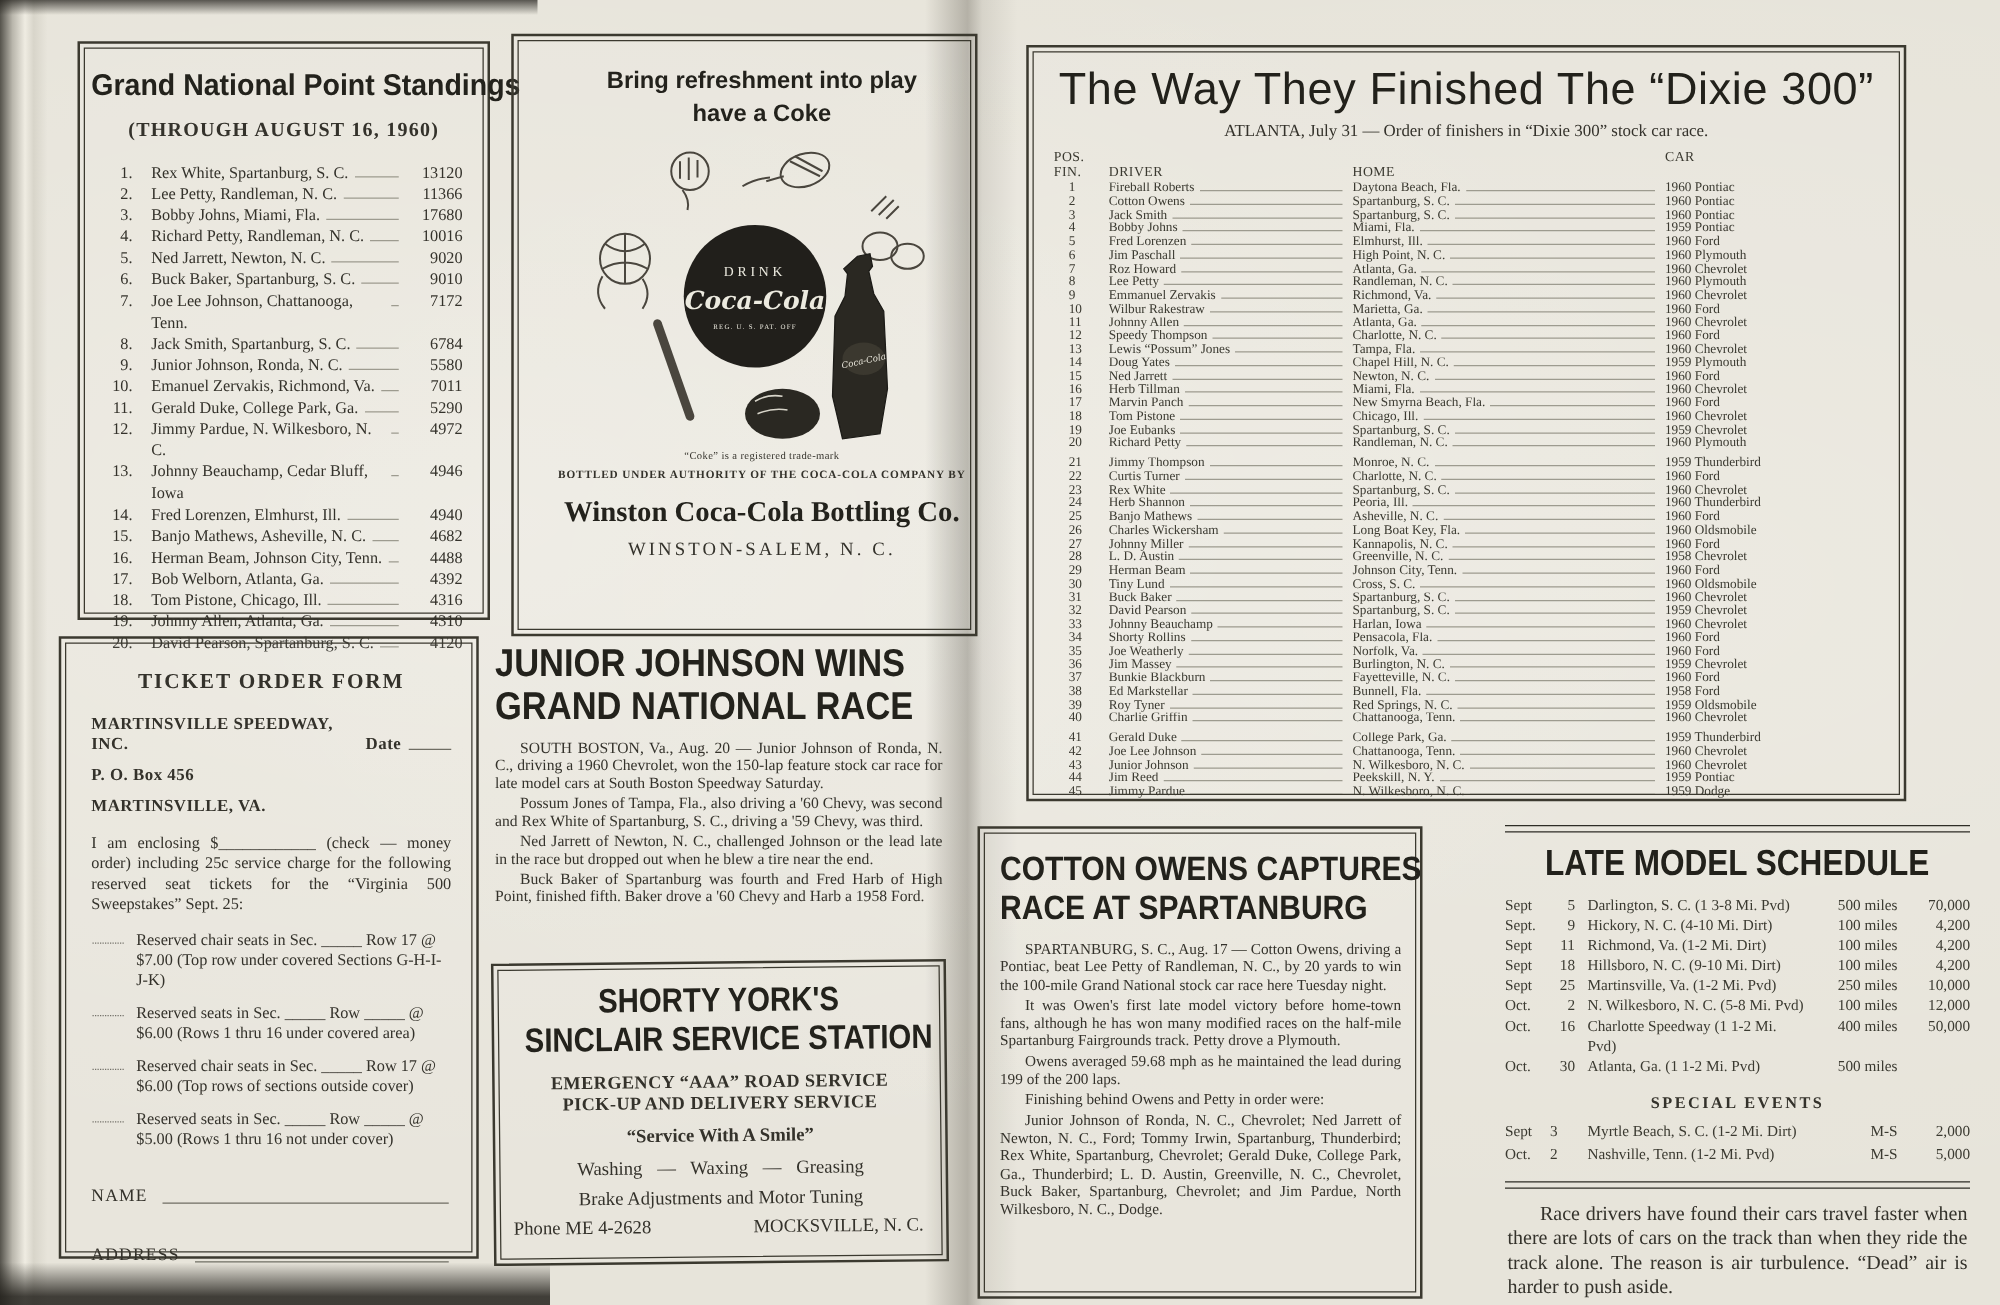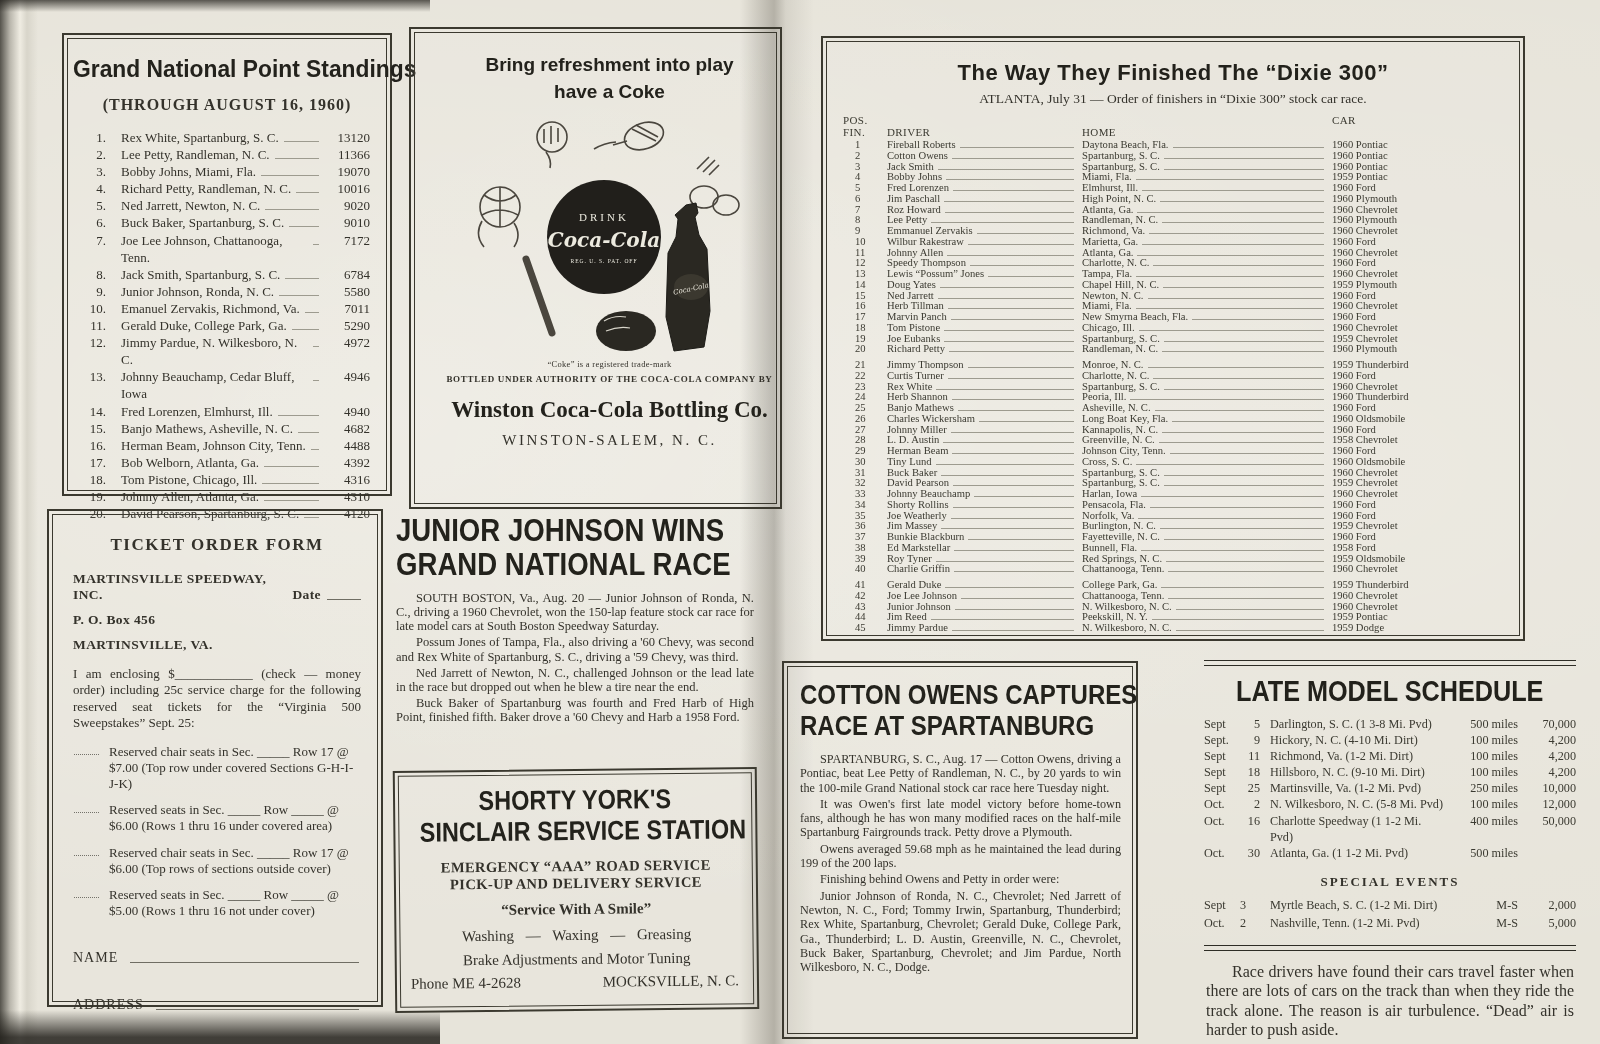--- a/index.html
+++ b/index.html
@@ -74,21 +74,21 @@
   .sh-l1 { margin-top:11px; font-weight:700; font-size:14.5px; letter-spacing:.4px; }
   .sh-l2 { font-weight:700; font-size:14.5px; letter-spacing:.4px; }
   .sh-l3 { margin-top:9px; font-weight:700; font-size:15px; }
   .sh-l4 { margin-top:9px; font-size:15px; word-spacing:8px; }
   .sh-l5 { margin-top:7px; font-size:15px; }
   .sh-bot { display:flex; justify-content:space-between; padding:6px 18px 0 14px; font-size:15px; }
 
   
   .dixie { left:821px; top:36px; width:700px; height:601px; }
   .dx-inner { padding:12px 20px 0; }
-  .dx-title { text-align:center; font-family:"Liberation Sans",sans-serif; font-weight:700; font-size:22px; letter-spacing:.5px; color:#22211b;margin-top:10px; }
+  .dx-title { text-align:center; font-family:"Liberation Sans",sans-serif; font-weight:400; font-size:36px; letter-spacing:.5px; color:#22211b; }
   .dx-sub { text-align:center; font-size:13.5px; margin-top:5px; }
   .dgrid { display:grid; grid-template-columns:44px 195px 250px 1fr; }
   .dx-head { margin-top:7px; font-size:11px; letter-spacing:.4px; color:#3a3930; }
   .dx-head .h2 { align-self:end; }
   .dx-rows { margin-top:2px; font-size:10.6px; color:#3b3a31; }
   .dx-rows > div { line-height:10.75px; align-items:baseline; }
   .dx-rows > div:nth-of-type(21), .dx-rows > div:nth-of-type(41) { margin-top:5px; }
   .c-pos { padding-left:12px; }
   .c-flex { display:flex; align-items:baseline; overflow:hidden; }
   .c-flex .leader { margin:0 8px 2px 4px; }
@@ -145,21 +145,21 @@
           <span class="st-rank">2.</span>
           <span>Lee Petty, Randleman, N. C.</span>
           <span class="leader"></span>
           <span class="st-pts">11366</span>
         </div>
 
         <div class="st-row">
           <span class="st-rank">3.</span>
           <span>Bobby Johns, Miami, Fla.</span>
           <span class="leader"></span>
-          <span class="st-pts">19070</span>
+          <span class="st-pts">17680</span>
         </div>
 
         <div class="st-row">
           <span class="st-rank">4.</span>
           <span>Richard Petty, Randleman, N. C.</span>
           <span class="leader"></span>
           <span class="st-pts">10016</span>
         </div>
 
         <div class="st-row">

